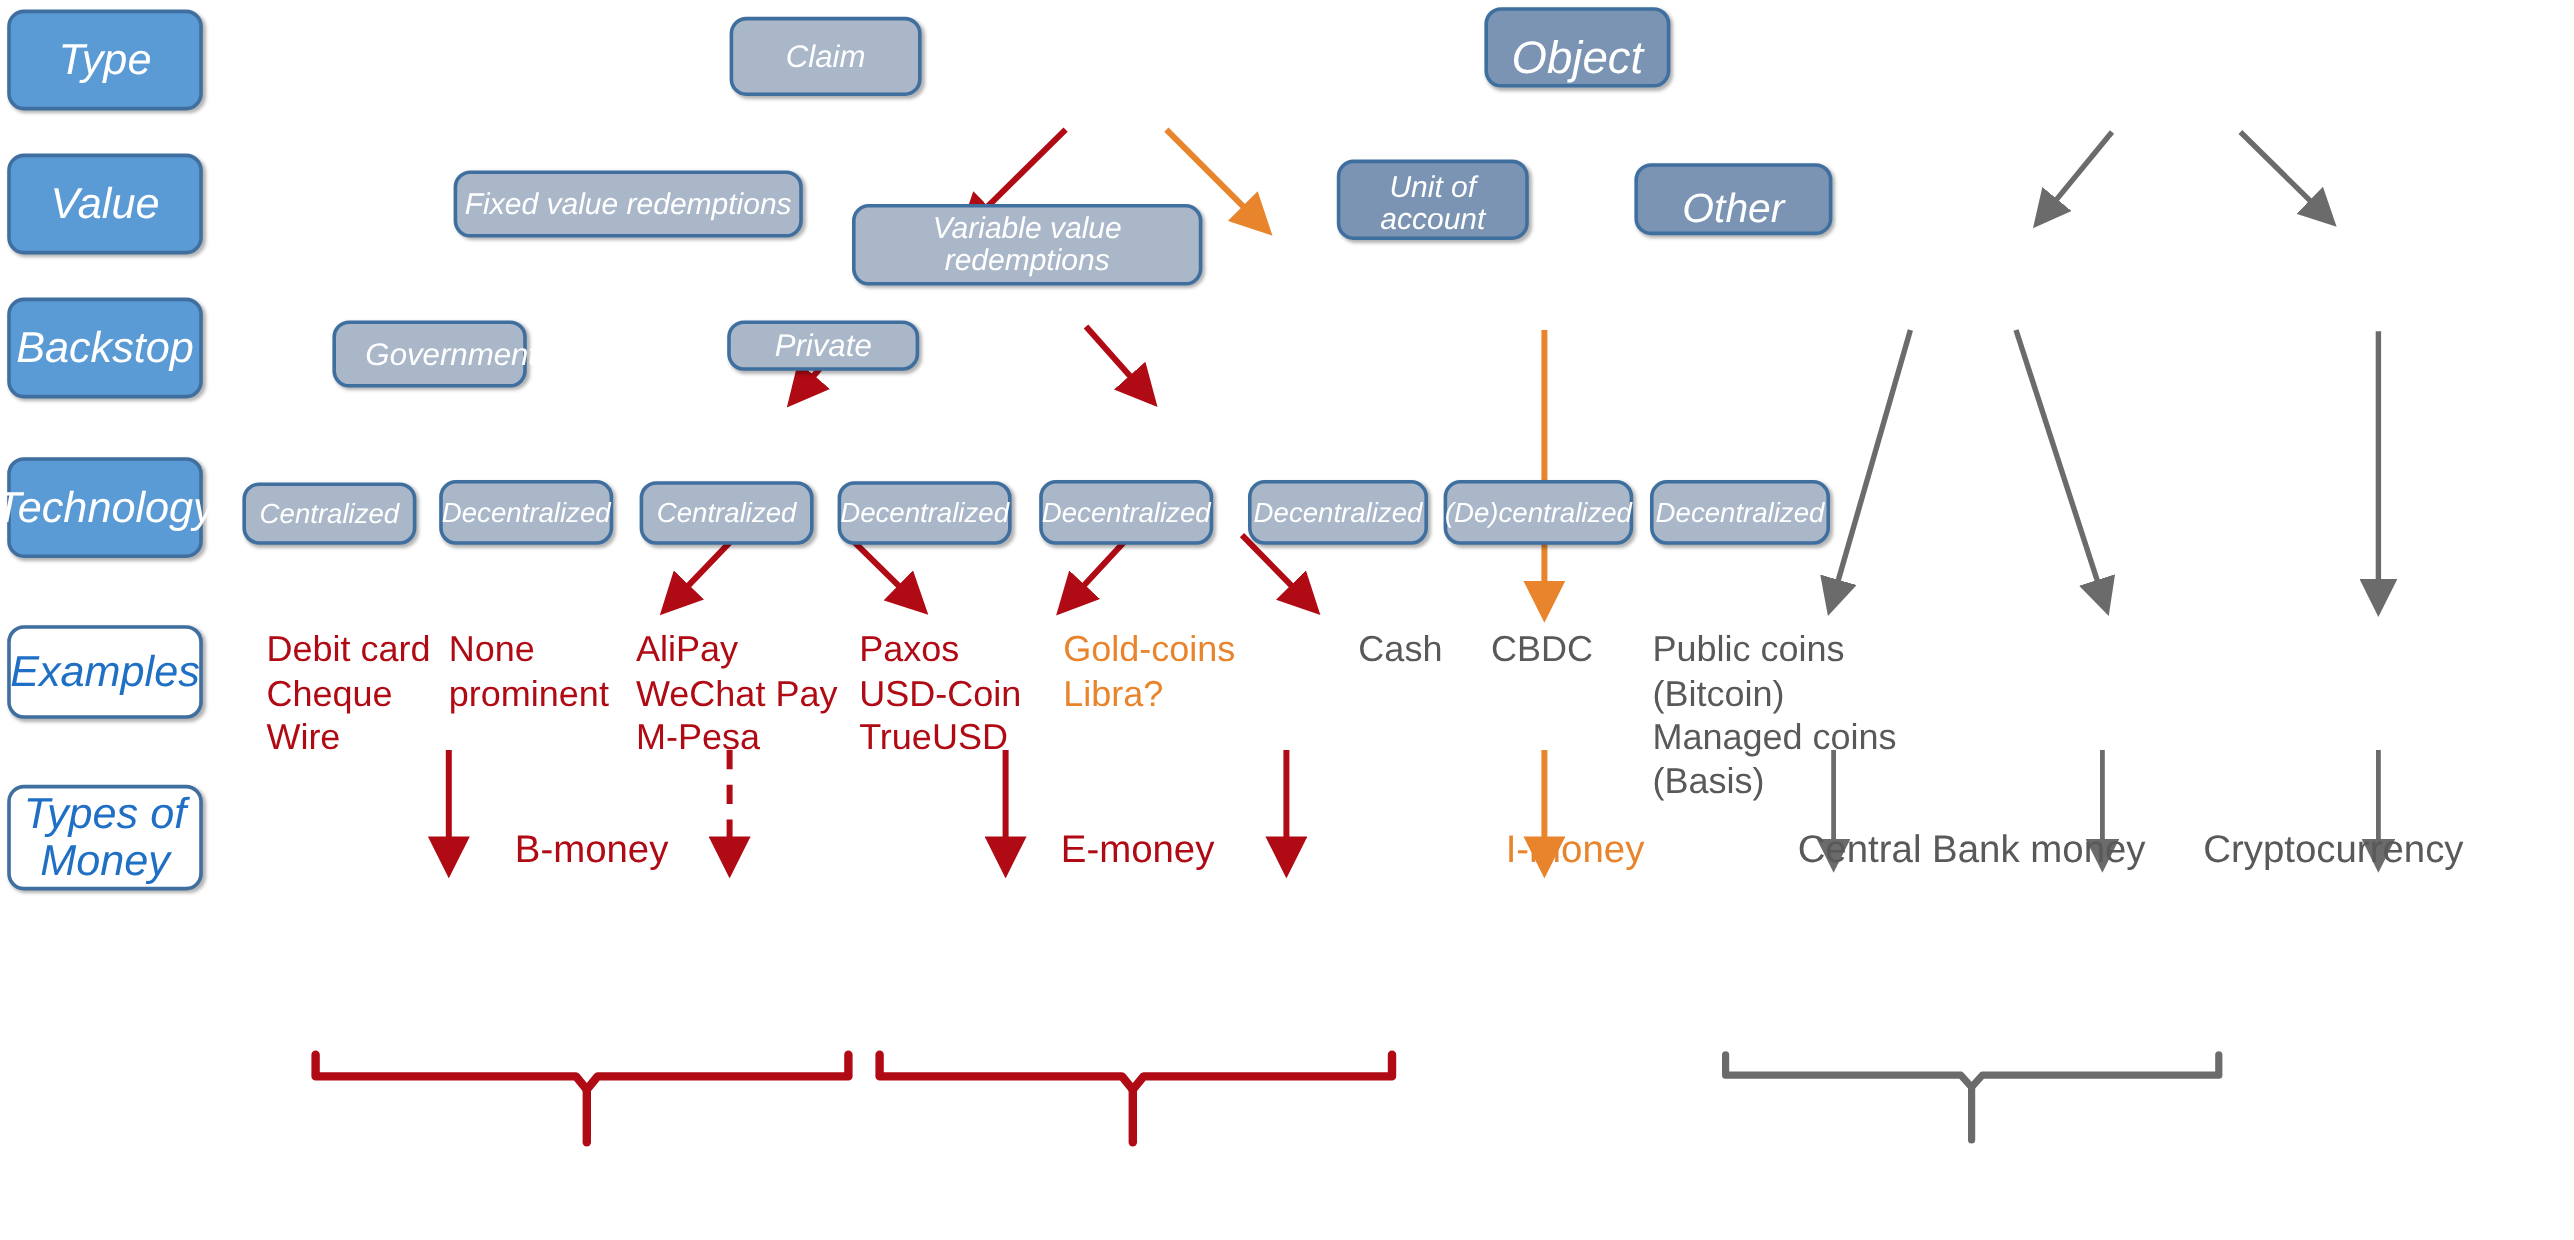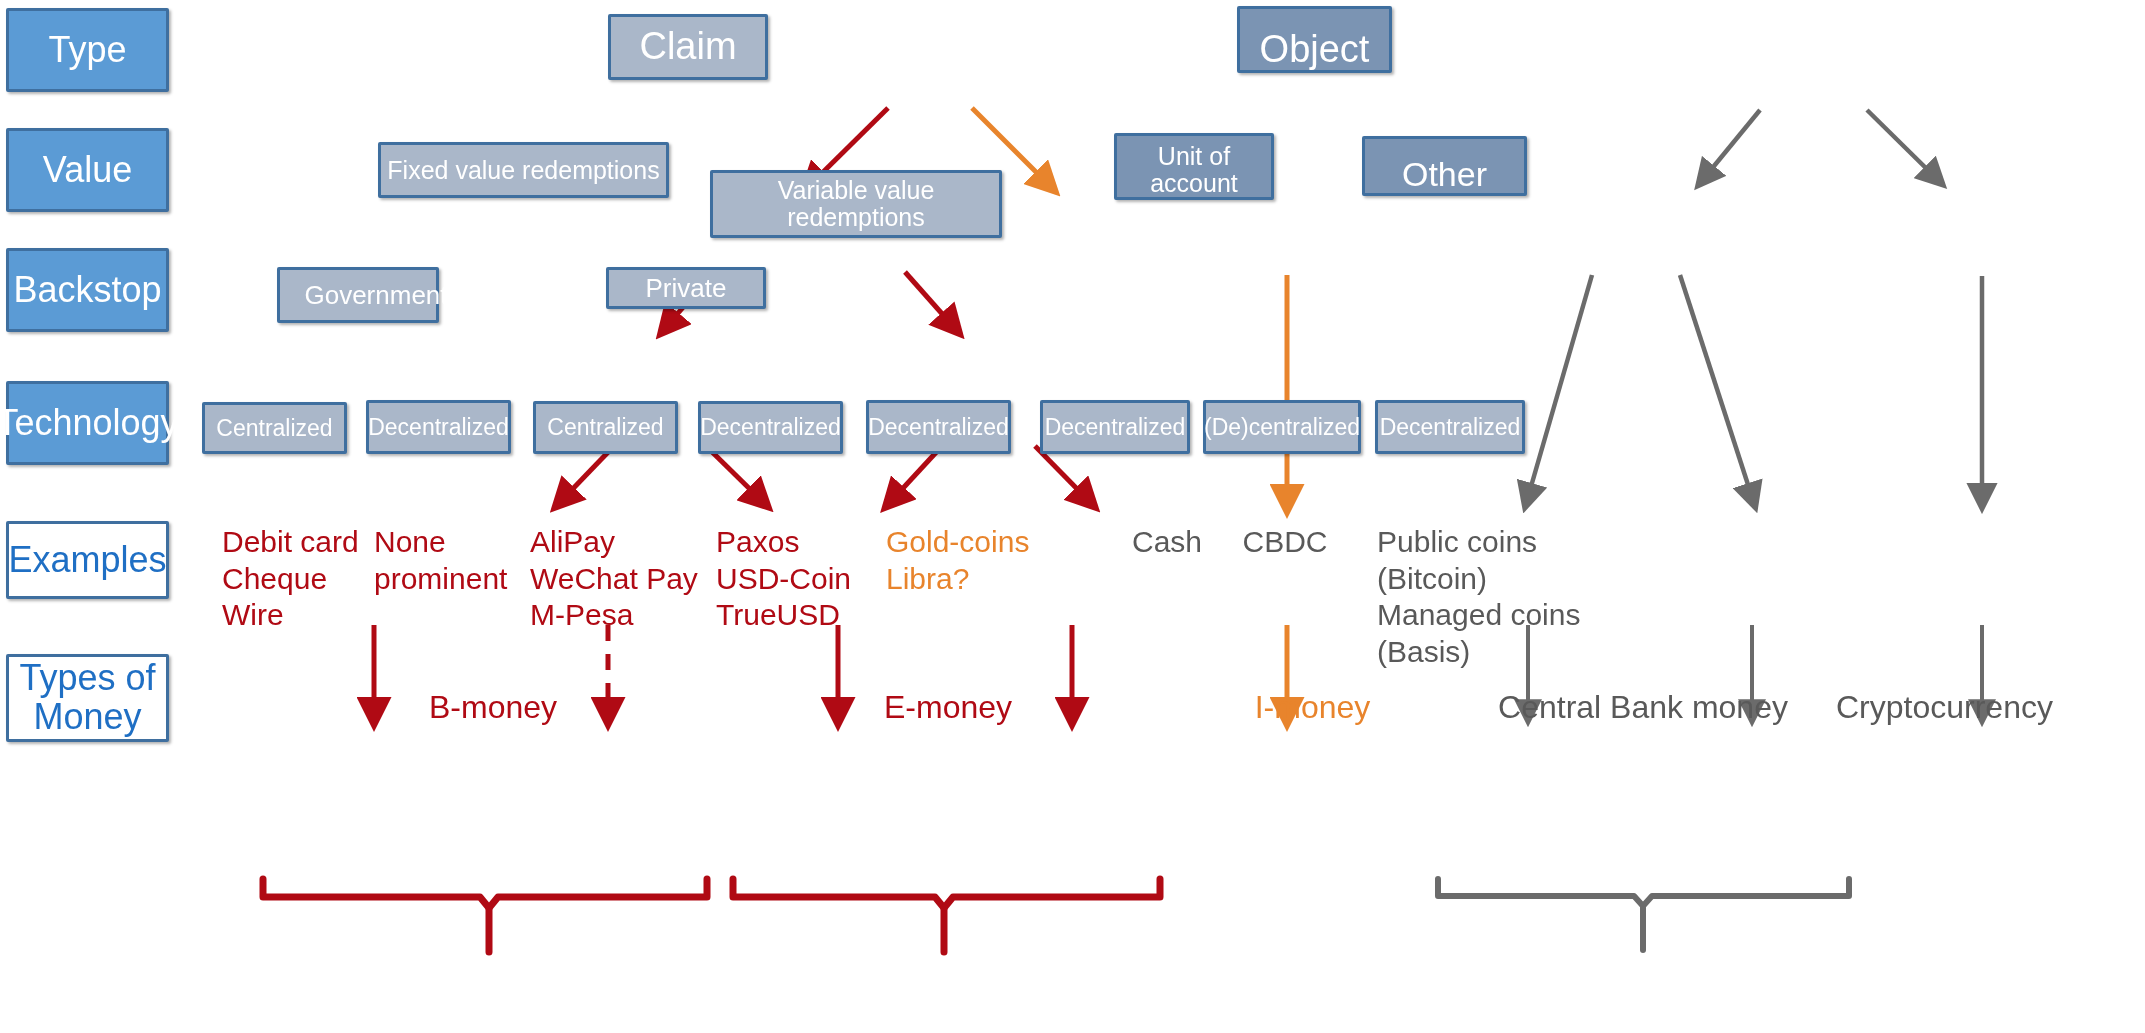--- a/index.html
+++ b/index.html
@@ -26,25 +26,26 @@
     height: 1033px;
   }
   .node {
     position: absolute;
     box-sizing: border-box;
     display: flex;
     align-items: center;
     justify-content: center;
     text-align: center;
     border: 3px solid #3f6f9f;
-    border-radius: 2px;
+    border-radius: 14px;
     color: #ffffff;
     line-height: 1.08;
     box-shadow: 2px 2px 3px rgba(0,0,0,0.30);
     font-family: "Liberation Sans", sans-serif;
+    font-style: italic;
   }
   .node.rowlabel-filled {
     background: #5b9bd5;
     border-color: #3f6f9f;
   }
   .node.rowlabel-outline {
     background: #ffffff;
     color: #1f6fc4;
     border-color: #3f6f9f;
   }
@@ -149,21 +150,21 @@
     <span>Technology</span>
   </div>
   <div class="node rowlabel-outline" style="left:6px;  top:521px; width:163px; height:78px;  font-size:36px;">
     <span>Examples</span>
   </div>
   <div class="node rowlabel-outline" style="left:6px;  top:654px; width:163px; height:88px;  font-size:36px; white-space:pre-line;">
     <span style="white-space:pre-line;">Types of
 Money</span>
   </div>
 
-  <div class="node light" style="left:608px; top:14px; width:160px; height:66px; font-size:38px;">
+  <div class="node light" style="left:608px; top:14px; width:160px; height:66px; font-size:26px;">
     <span>Claim</span>
   </div>
   <div class="node dark" style="left:1237px; top:6px; width:155px; height:67px; font-size:38px;">
     <span>Object</span>
   </div>
 
   <div class="node light" style="left:378px; top:142px; width:291px; height:56px; font-size:25px;">
     <span>Fixed value redemptions</span>
   </div>
   <div class="node light" style="left:710px; top:146px; width:292px; height:68px; font-size:25px;margin-top:24px;">

